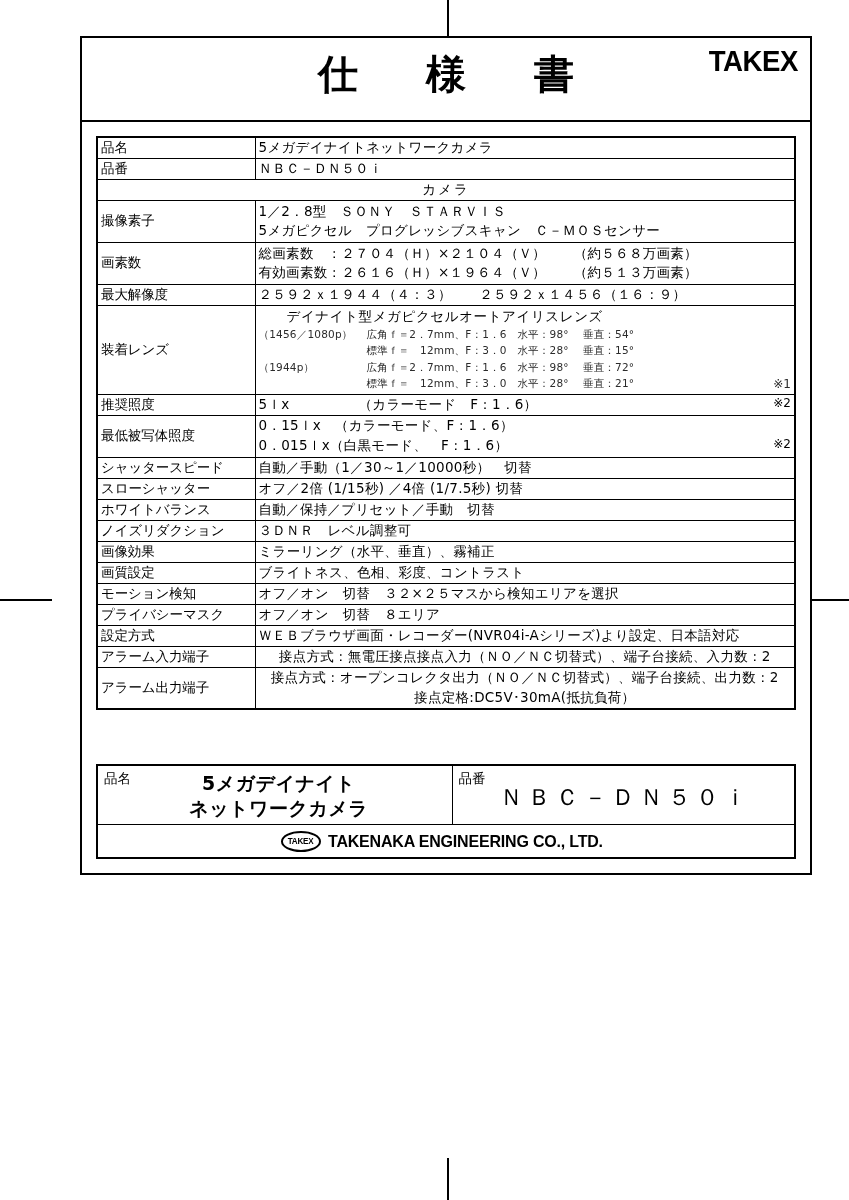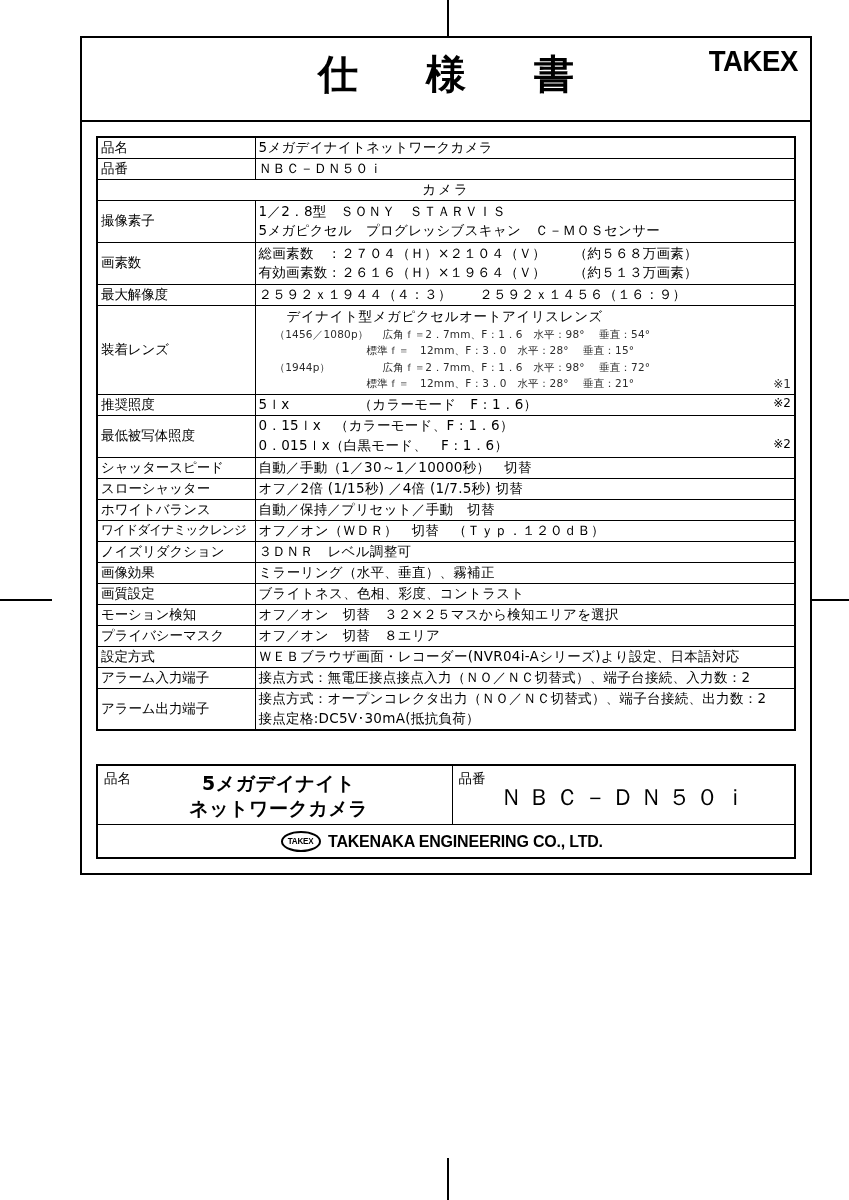--- a/index.html
+++ b/index.html
@@ -122,25 +122,25 @@
     margin-left: 28px;
   }
   .lens-line {
     font-size: 10.5px;
     color: #2b2b2b;
     letter-spacing: 0.2px;
     line-height: 1.55;
     white-space: pre;
     font-family: "DejaVu Sans", "Liberation Sans", sans-serif;
   }
-  .lens-line .ind { display: inline-block; width: 108px; margin-left: 16px; }
+  .lens-line .ind { display: inline-block; width: 108px; }
   .lens-line .ind2 { display: inline-block; width: 108px; }
 
   .sub-small { font-size: 11.5px; letter-spacing: 0; }
-  .tiny { font-size: 11px; letter-spacing: 0; }
+  .tiny { font-size: 11px; letter-spacing: 0; text-align: center; }
 
   
   .footer {
     position: absolute;
     left: 14px;
     bottom: 14px;
     width: 700px;
   }
   table.foot {
     border-collapse: collapse;
@@ -305,24 +305,20 @@
         <tr class="row-h1">
           <td class="lbl">スローシャッター</td>
           <td class="val">オフ／2倍 (1/15秒) ／4倍 (1/7.5秒) 切替</td>
         </tr>
 
         <tr class="row-h1">
           <td class="lbl">ホワイトバランス</td>
           <td class="val">自動／保持／プリセット／手動　切替</td>
         </tr>
 
-        <tr class="row-h1">
-          <td class="lbl sq">ワイドダイナミックレンジ</td>
-          <td class="val">オフ／オン（ＷＤＲ）　切替　（Ｔｙｐ．１２０ｄＢ）</td>
-        </tr>
 
 
         <tr class="row-h1">
           <td class="lbl">ノイズリダクション</td>
           <td class="val">３ＤＮＲ　レベル調整可</td>
         </tr>
 
 
         <tr class="row-h1">
           <td class="lbl">画像効果</td>

